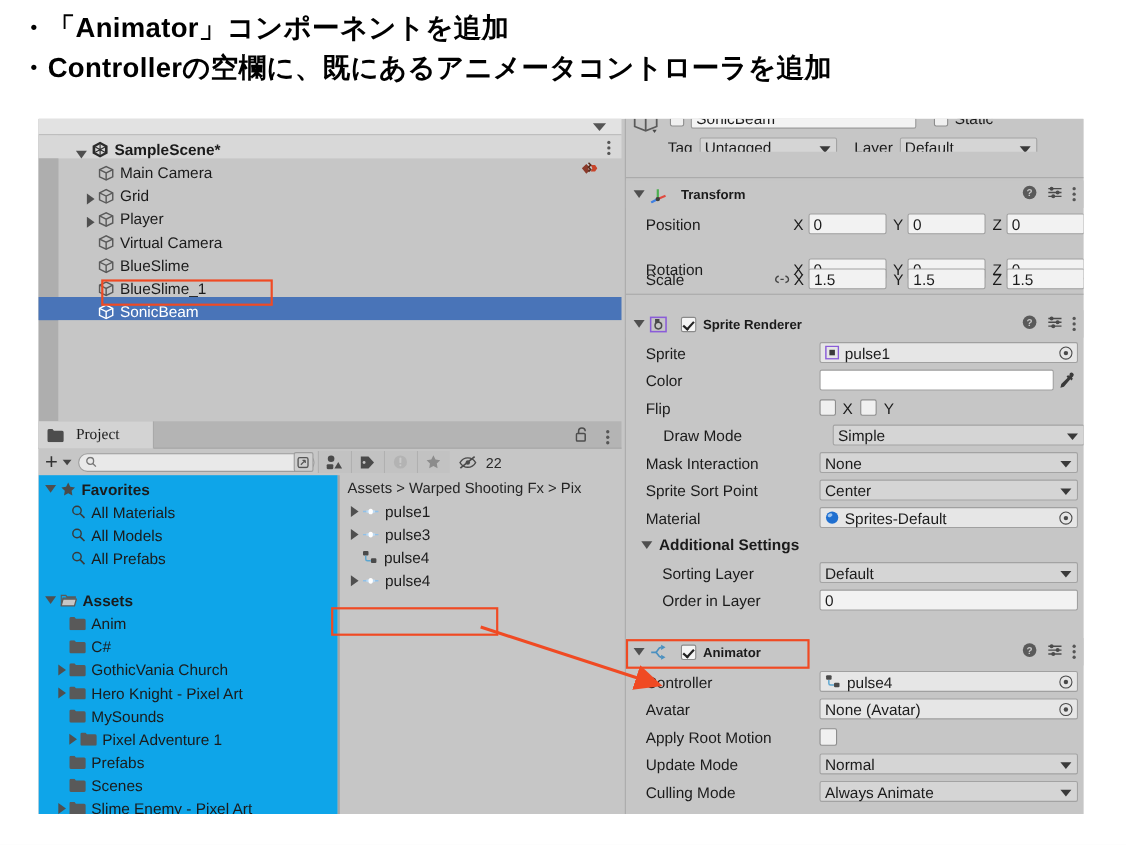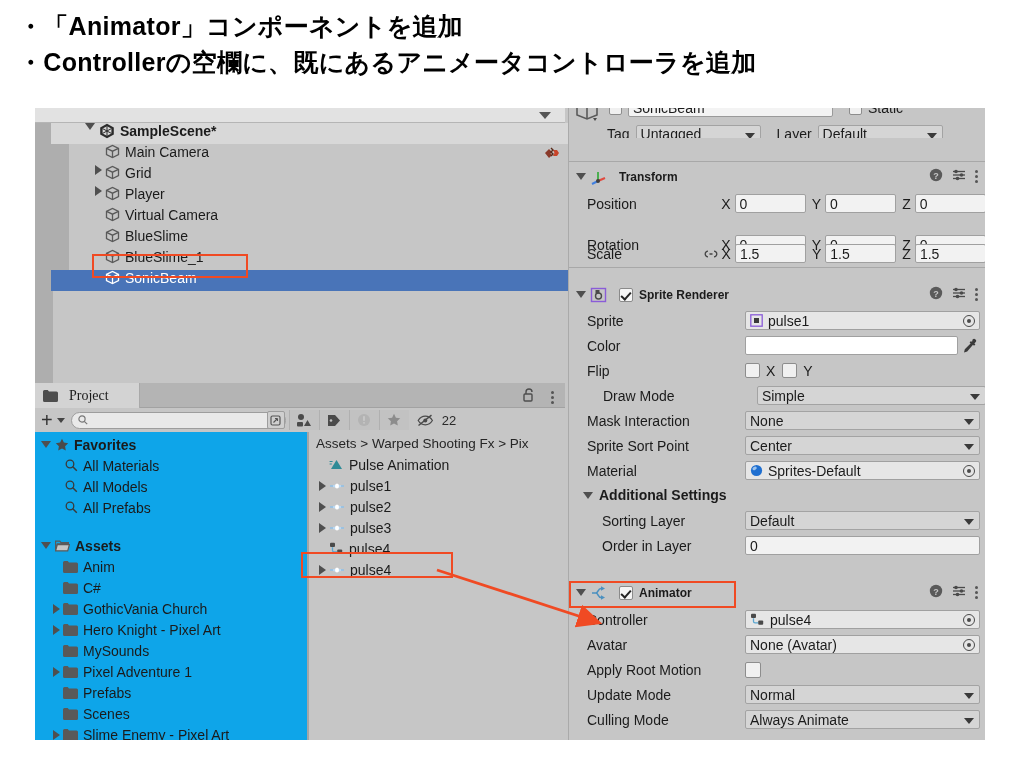--- a/index.html
+++ b/index.html
@@ -41,22 +41,22 @@
     background: #e2e2e2; border-bottom: 1px solid #b5b5b5;
   }
   .hier-top .caret {
     position: absolute; right: 14px; top: 4px;
     width: 0; height: 0; border-left: 6px solid transparent; border-right: 6px solid transparent;
     border-top: 7px solid #555;
   }
   .hier-rows { position: absolute; left: 0; top: 15px; width: 530px; height: 260px; }
   .h-gutter { position: absolute; left: 0; top: 0; width: 18px; height: 260px; background: #aeaeae; }
   .h-row {
-    position: absolute; left: 16px; width: 530px; height: 21px;
-    display: flex; align-items: flex-start; white-space: nowrap;
+    position: absolute; left: 0; width: 530px; height: 21px;
+    display: flex; align-items: flex-end; white-space: nowrap;
   }
   .h-row.scene { background: #d8d8d8; }
   .h-row.sel { background: #4974b8; color: #fff; }
   .h-row.sel .gutter-fill { background: #4974b8; }
   .gutter-fill { position: absolute; left: 0; top: 0; width: 18px; height: 21px; }
   .tri {
     width: 0; height: 0; border-top: 5px solid transparent; border-bottom: 5px solid transparent;
     border-left: 7px solid #4f4f4f; margin-right: 3px; flex: none;
   }
   .tri-down {
@@ -445,21 +445,21 @@
                 </div>
                 <div class="p-row" style="padding-left:18px">
                   <div class="tri-sp"></div>
                   <span class="ic">
                     <svg width="15" height="12" viewBox="0 0 15 12">
                       <path d="M0 1.5A1.5 1.5 0 011.5 0h3.2l1.3 1.6h7.5A1.5 1.5 0 0115 3.1V10.5A1.5 1.5 0 0113.5 12h-12A1.5 1.5 0 010 10.5z" fill="#595959"></path>
                     </svg>
                   </span>
                   <span class="p-label">MySounds</span>
                 </div>
-                <div class="p-row" style="padding-left:18px">
+                <div class="p-row" style="padding-left:28px">
                   <div class="tri"></div>
                   <span class="ic">
                     <svg width="15" height="12" viewBox="0 0 15 12">
                       <path d="M0 1.5A1.5 1.5 0 011.5 0h3.2l1.3 1.6h7.5A1.5 1.5 0 0115 3.1V10.5A1.5 1.5 0 0113.5 12h-12A1.5 1.5 0 010 10.5z" fill="#595959"></path>
                     </svg>
                   </span>
                   <span class="p-label">Pixel Adventure 1</span>
                 </div>
                 <div class="p-row" style="padding-left:18px">
                   <div class="tri-sp"></div>
@@ -490,50 +490,29 @@
                 </div>
               </div>
           </div>
           <div class="proj-split"></div>
           <div class="proj-right">
             <div class="crumbs">
               <span>Assets  &gt;  Warped Shooting Fx  &gt;  Pix</span>
             </div>
             <div id="asset-list" style="position:absolute;left:0;top:22px;width:256px;">
                 <div class="p-row" style="padding-left:10px;height:21px">
-                  <div class="tri-sp"></div>
-                  <span class="ic">
-                    <svg width="15" height="13" viewBox="0 0 15 13">
-                      <path d="M7.5 2l5.5 9h-11z" fill="#2e8b97"></path>
-                      <path d="M0.6 3.5h3M0.6 6h2.2" stroke="#2e8b97" stroke-width="1.2"></path>
-                    </svg>
-                  </span>
-                  <span class="p-label">Pulse Animation</span>
-                </div>
-                <div class="p-row" style="padding-left:10px;height:21px">
                   <div class="tri"></div>
                   <span class="ic">
                     <svg width="16" height="12" viewBox="0 0 16 12">
                       <ellipse cx="8" cy="6" rx="4.5" ry="1.6" fill="#bcd9f2"></ellipse>
                       <ellipse cx="8" cy="6" rx="2" ry="2.6" fill="#ffffff"></ellipse>
                       <path d="M1 6h3M12 6h3" stroke="#8fc0e8" stroke-width="1.3"></path>
                     </svg>
                   </span>
                   <span class="p-label">pulse1</span>
-                </div>
-                <div class="p-row" style="padding-left:10px;height:21px">
-                  <div class="tri"></div>
-                  <span class="ic">
-                    <svg width="16" height="12" viewBox="0 0 16 12">
-                      <ellipse cx="8" cy="6" rx="4.5" ry="1.6" fill="#bcd9f2"></ellipse>
-                      <ellipse cx="8" cy="6" rx="2" ry="2.6" fill="#ffffff"></ellipse>
-                      <path d="M1 6h3M12 6h3" stroke="#8fc0e8" stroke-width="1.3"></path>
-                    </svg>
-                  </span>
-                  <span class="p-label">pulse2</span>
                 </div>
                 <div class="p-row" style="padding-left:10px;height:21px">
                   <div class="tri"></div>
                   <span class="ic">
                     <svg width="16" height="12" viewBox="0 0 16 12">
                       <ellipse cx="8" cy="6" rx="4.5" ry="1.6" fill="#bcd9f2"></ellipse>
                       <ellipse cx="8" cy="6" rx="2" ry="2.6" fill="#ffffff"></ellipse>
                       <path d="M1 6h3M12 6h3" stroke="#8fc0e8" stroke-width="1.3"></path>
                     </svg>
                   </span>

